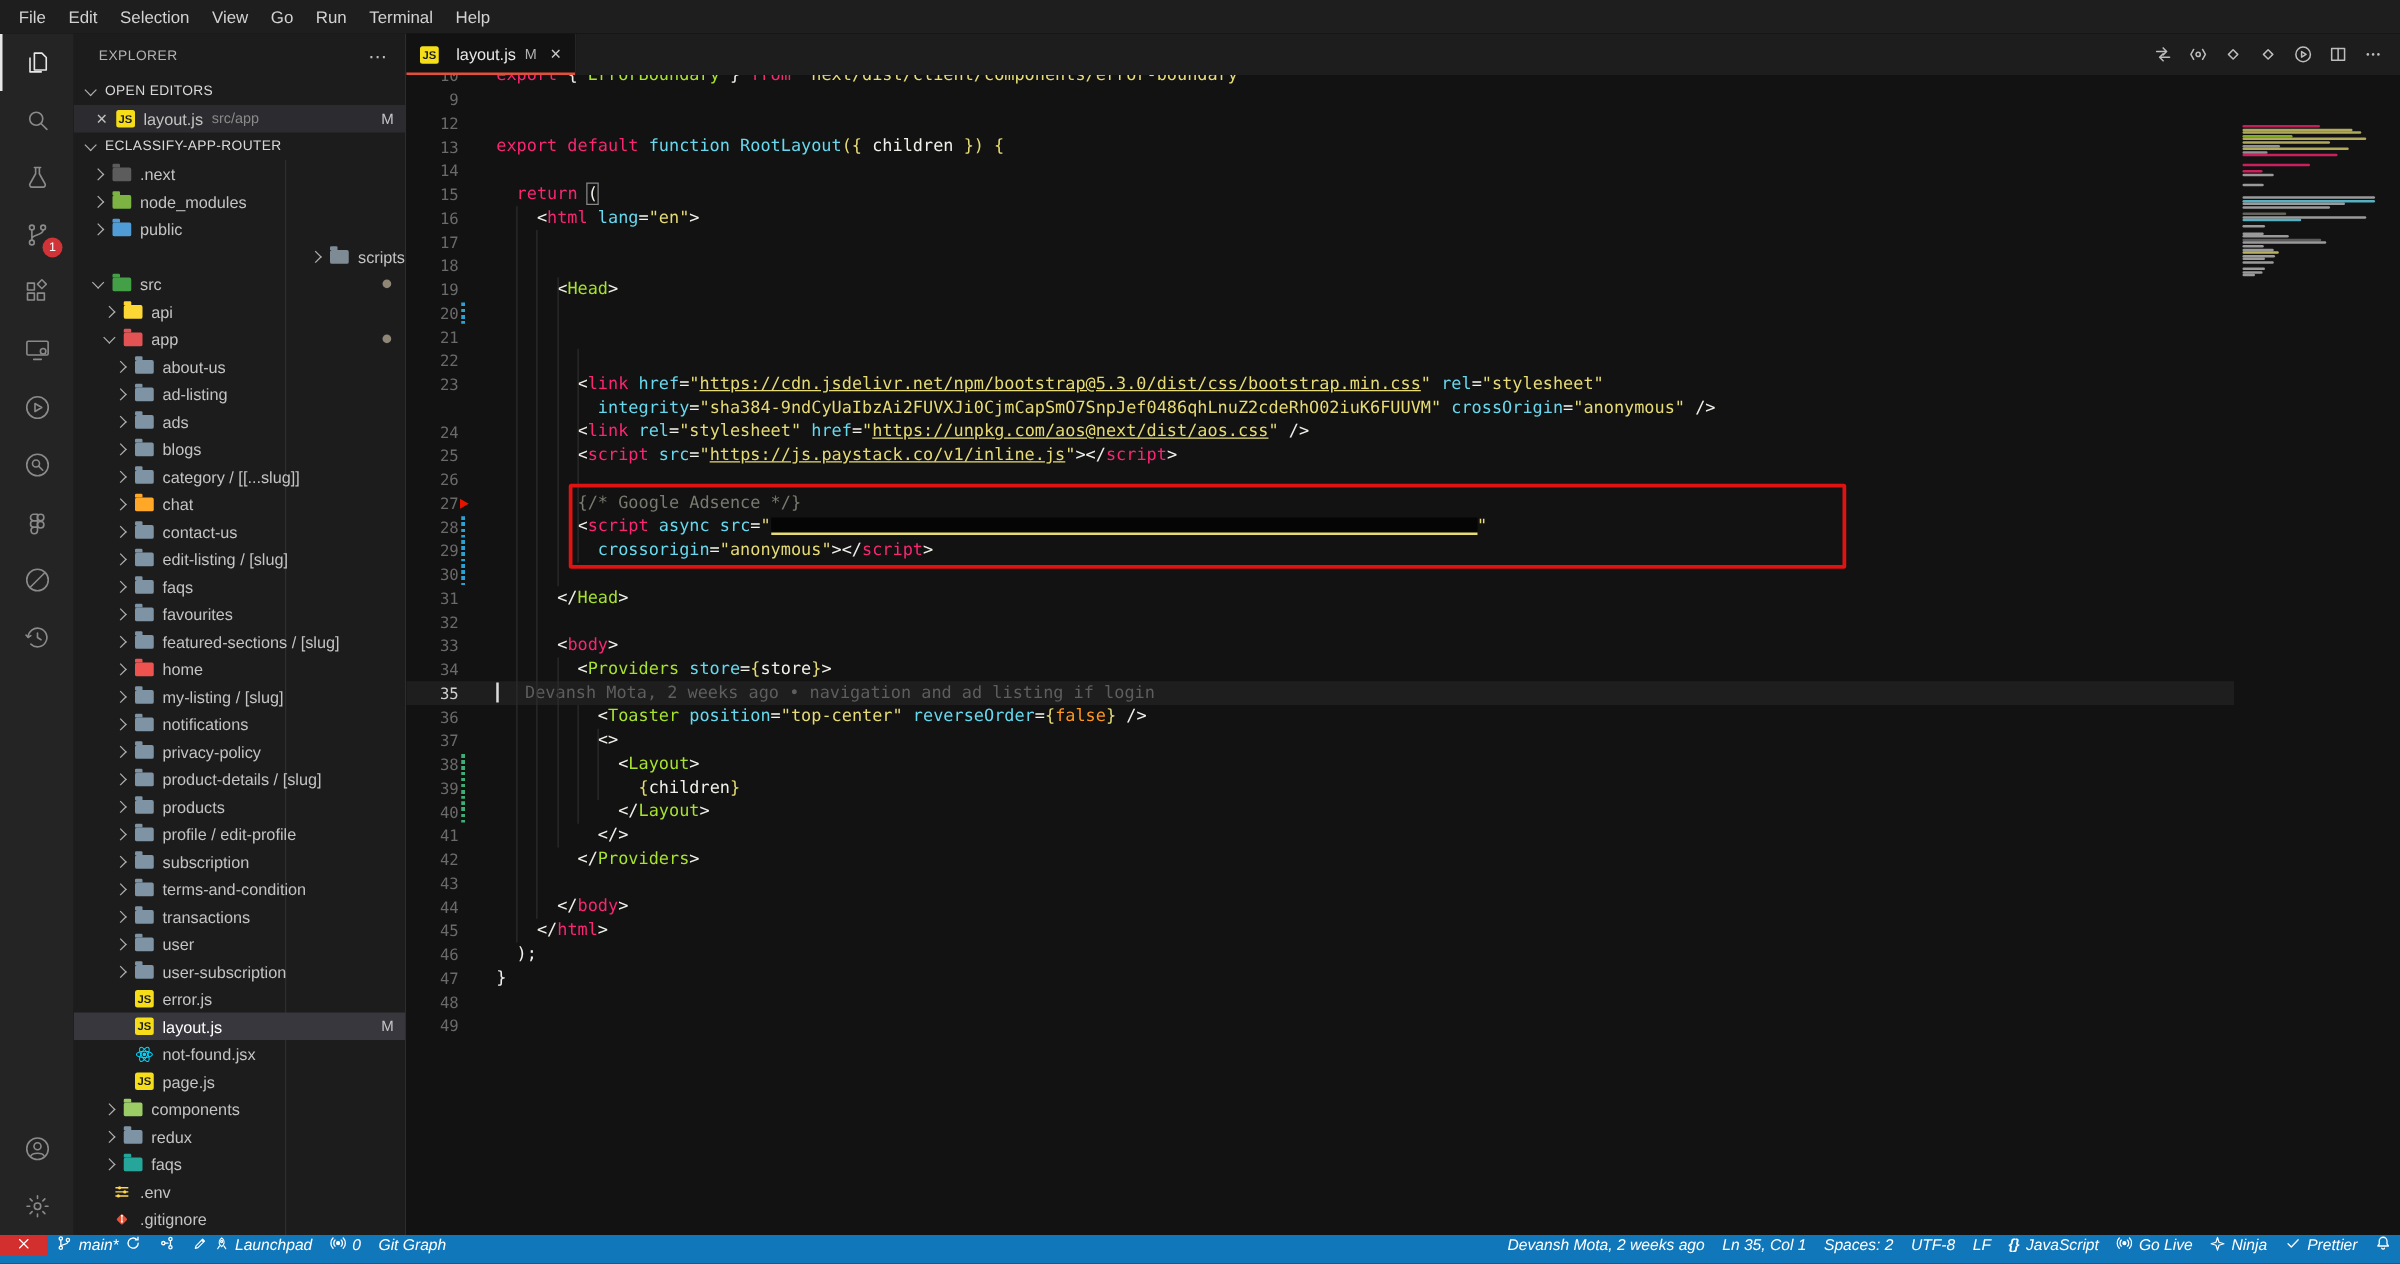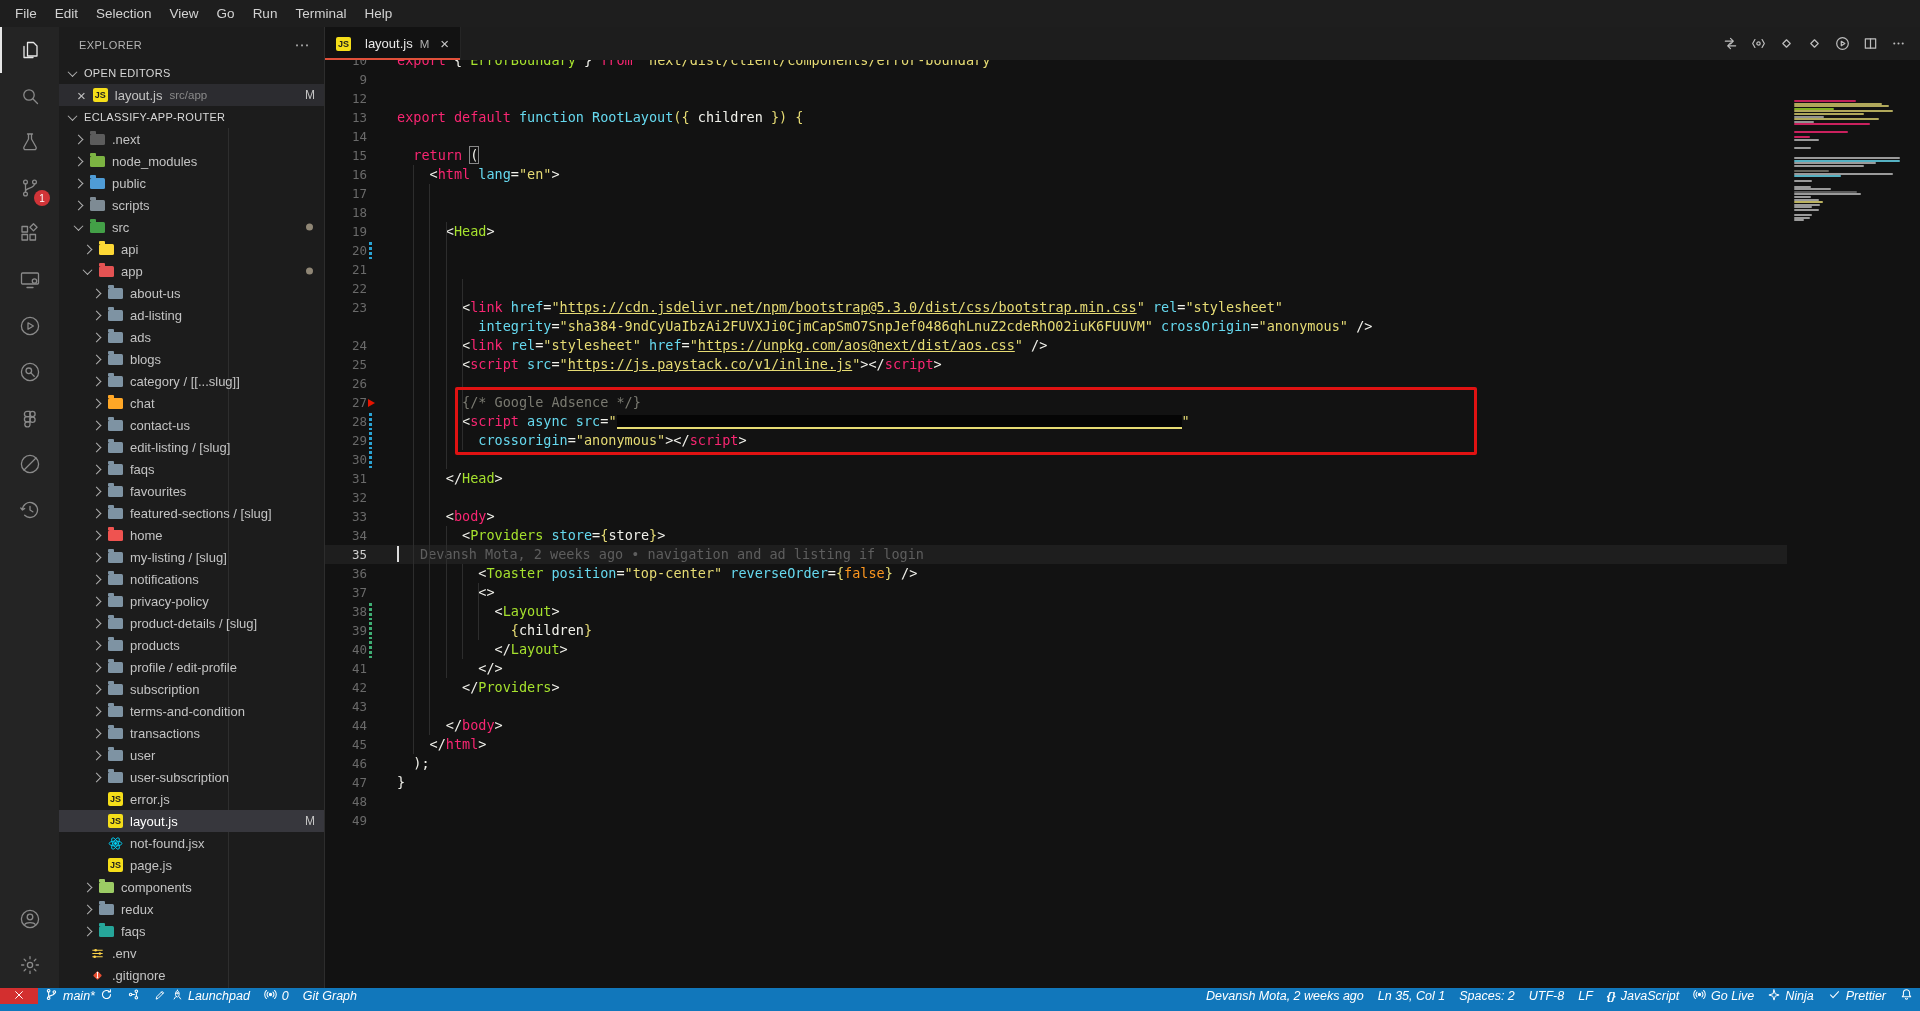--- a/index.html
+++ b/index.html
@@ -240,21 +240,21 @@
           <div class="trow" style="padding-left: 10px;">
             <span class="chev"></span>
             <span class="fold" style="background: rgb(124, 179, 66);"></span>
             <span>node_modules</span>
           </div>
           <div class="trow" style="padding-left: 10px;">
             <span class="chev"></span>
             <span class="fold" style="background: rgb(79, 156, 214);"></span>
             <span>public</span>
           </div>
-          <div class="trow" style="padding-left: 10px;">
+          <div class="trow" style="padding-left: 10px; justify-content: flex-end;">
             <span class="chev"></span>
             <span class="fold" style="background: rgb(126, 139, 148);"></span>
             <span>scripts</span>
           </div>
           <div class="trow" style="padding-left: 10px;">
             <span class="chev open"></span>
             <span class="fold" style="background: rgb(67, 160, 71);"></span>
             <span>src</span>
             <span class="dot"></span>
           </div>

